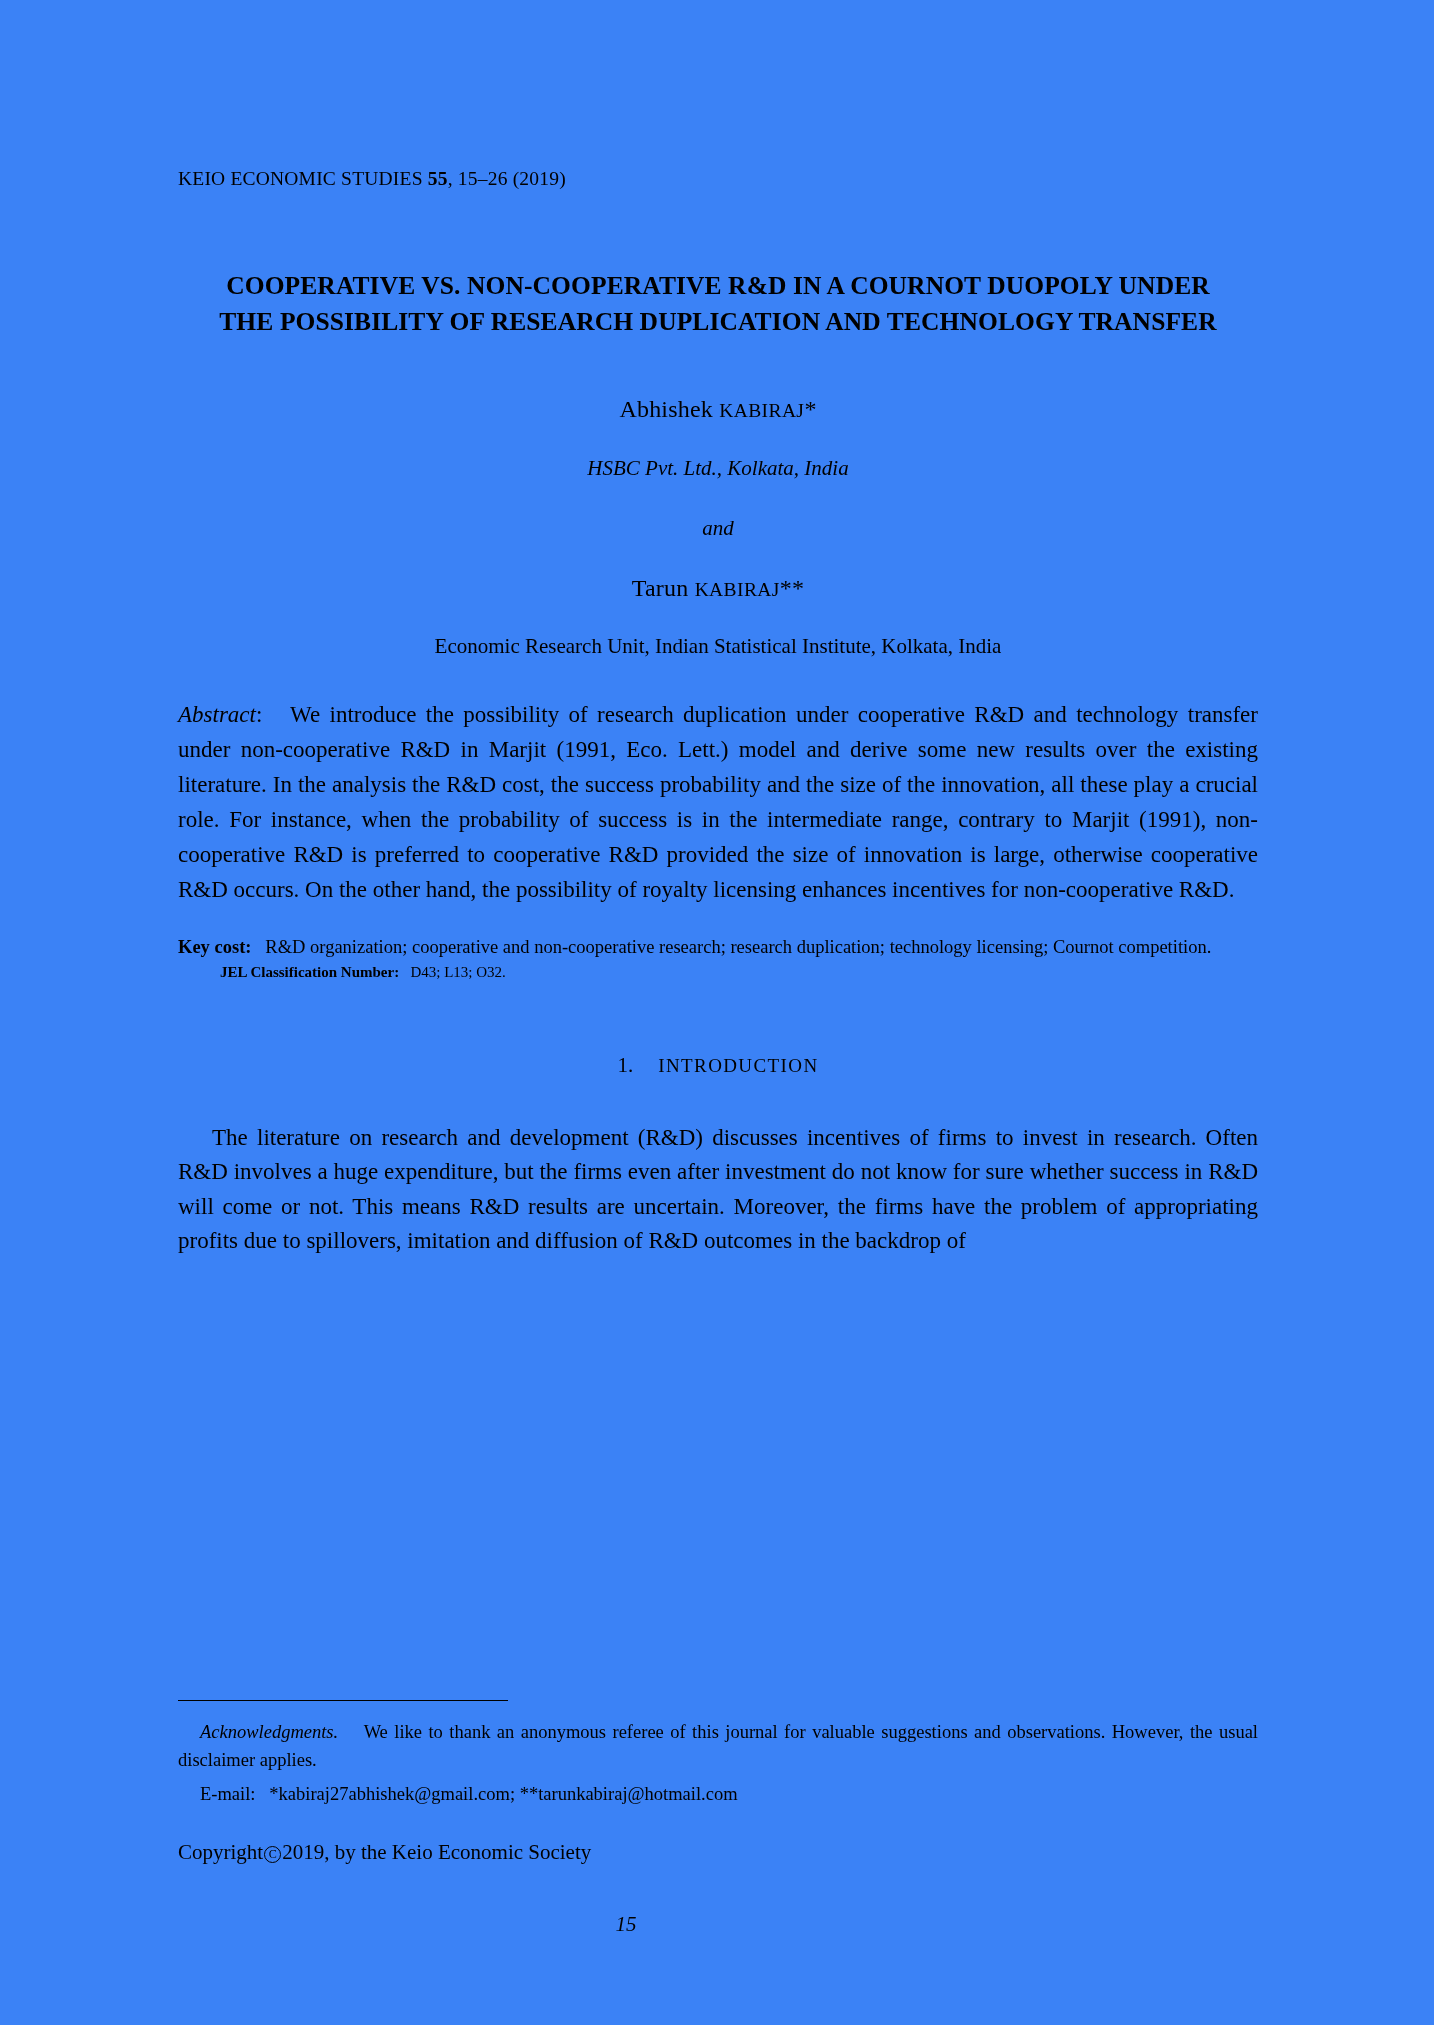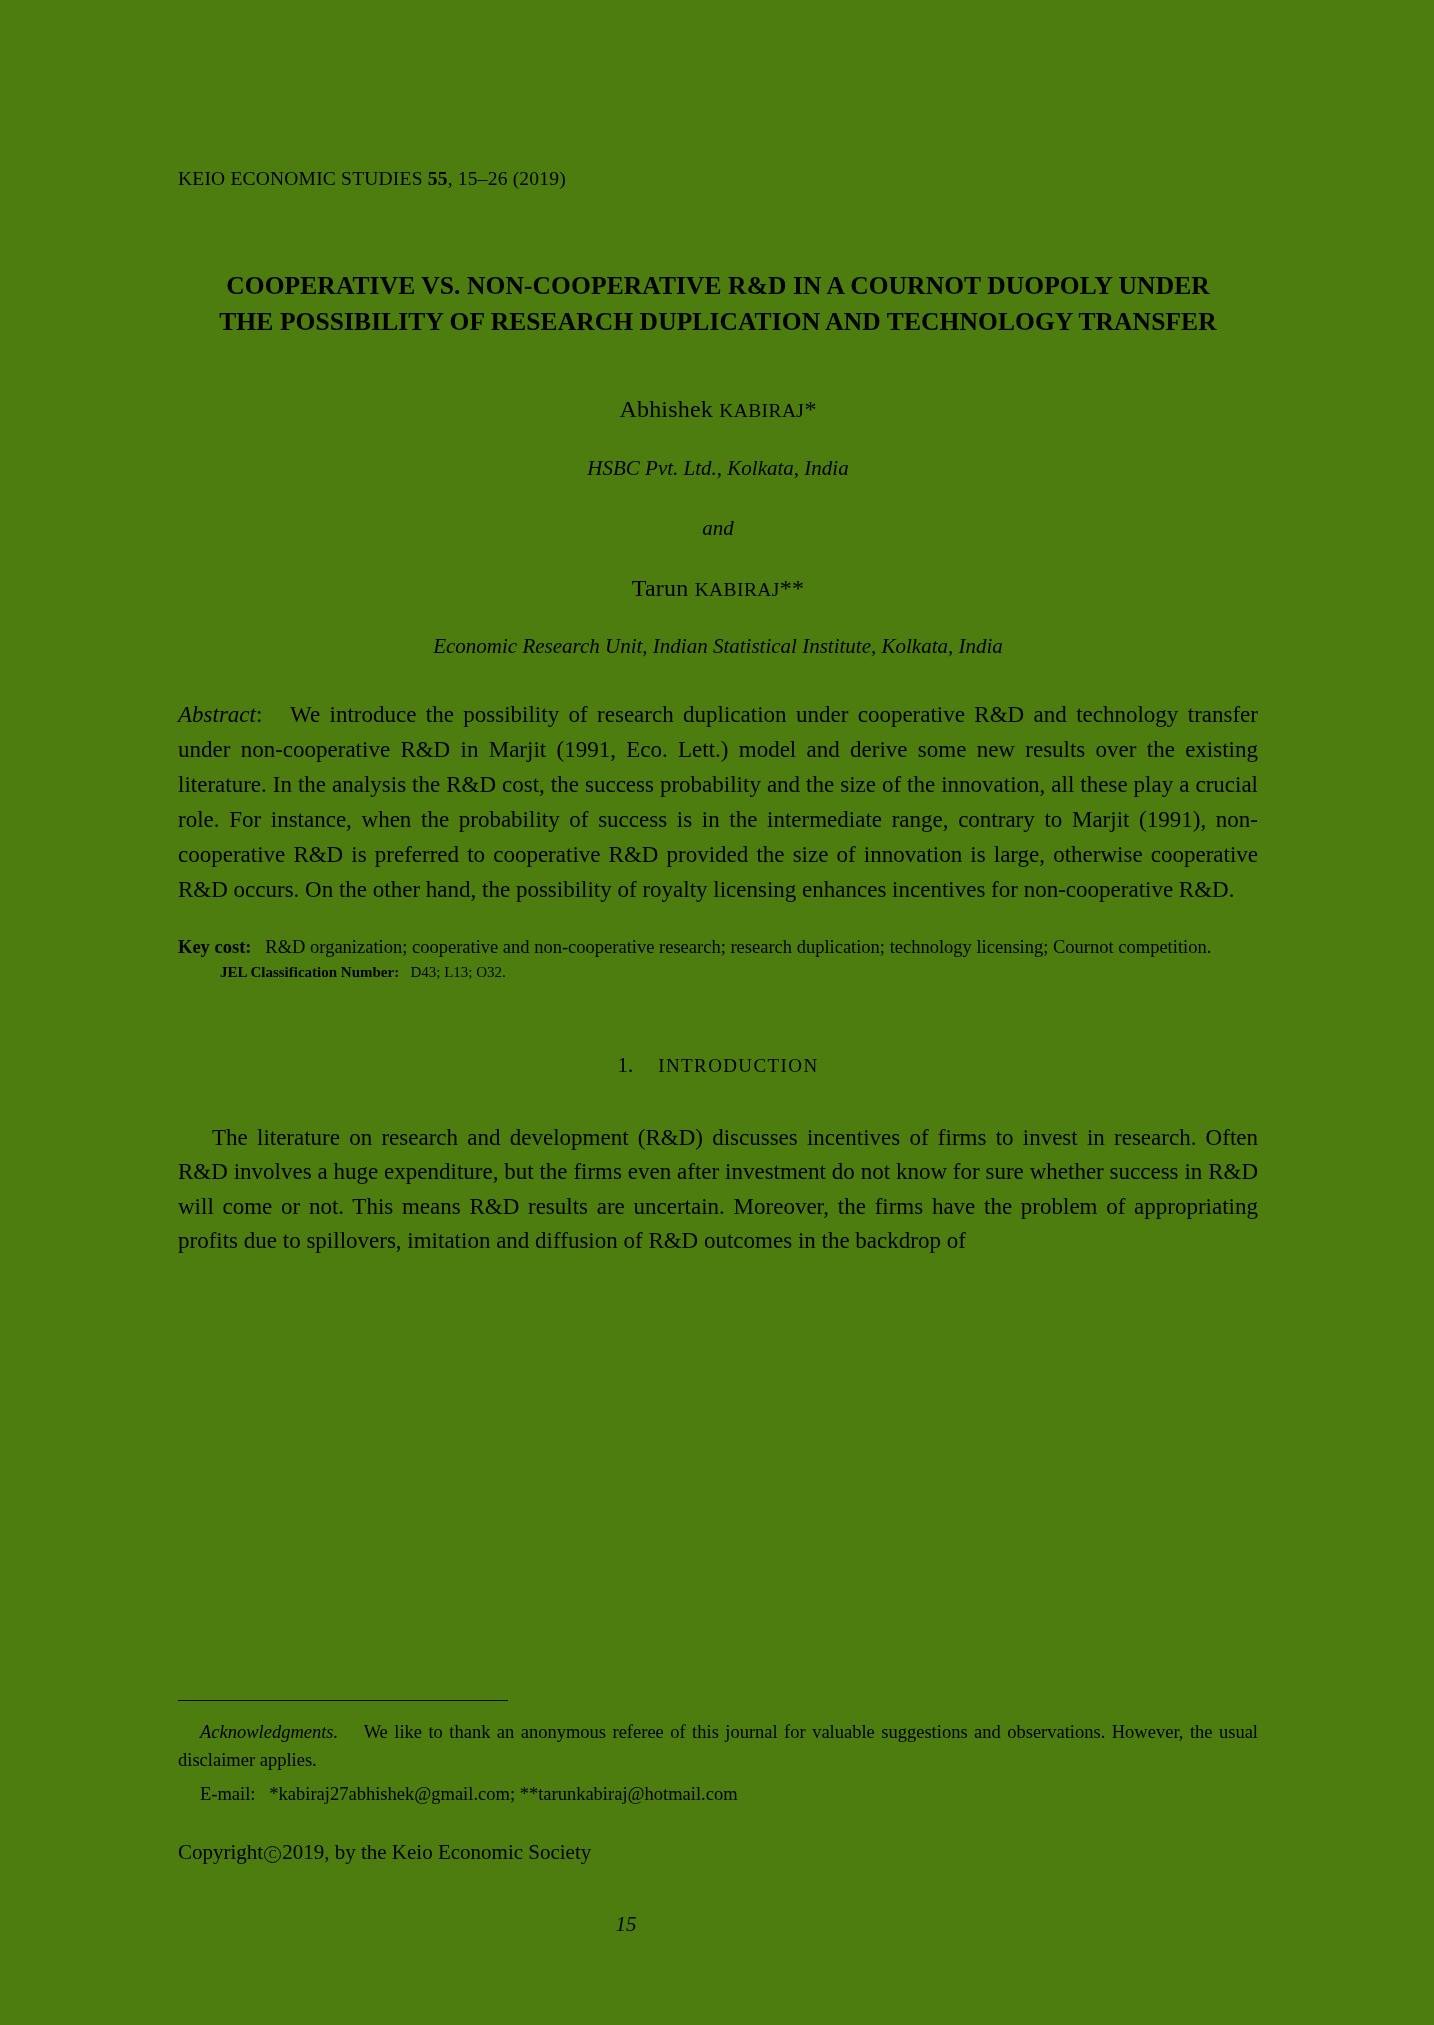--- a/index.html
+++ b/index.html
@@ -13,21 +13,21 @@
     font-family: "Liberation Serif", serif;
     color: #000000;
     position: relative;
     overflow: hidden;
   }
   .page {
     position: absolute;
     left: 0; top: 0;
     width: 1434px;
     height: 2025px;
-    background: #4d7c0f;
+    background: #3b82f6;
   }
   .content {
     position: absolute;
     left: 178px;
     top: 168px;
     width: 1080px;
   }
 
   .journal-line {
     font-size: 19.5px;
@@ -69,21 +69,20 @@
   }
   .author2 {
     text-align: center;
     font-size: 24px;
     margin-top: 34px;
     letter-spacing: 0.2px;
   }
   .affil2 {
     text-align: center;
     font-size: 21px;
-    font-style: italic;
     margin-top: 32px;
   }
   .received {
     text-align: center;
     font-size: 21px;
     font-style: italic;
     margin-top: 37px;
   }
 
   .abstract {

